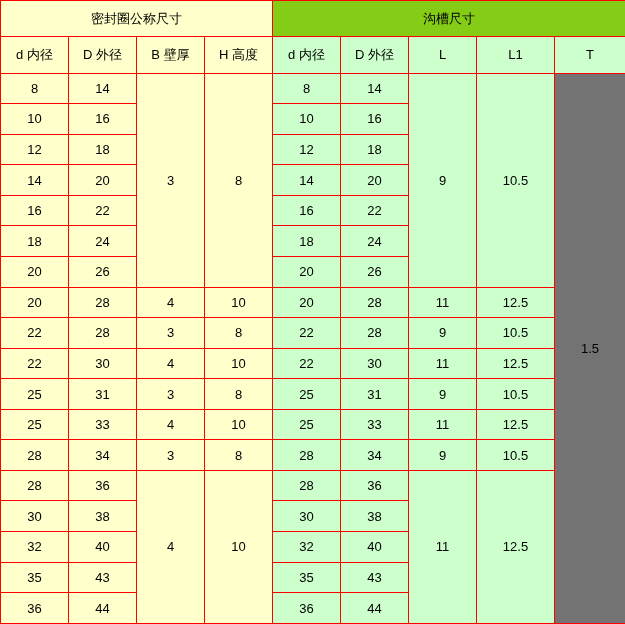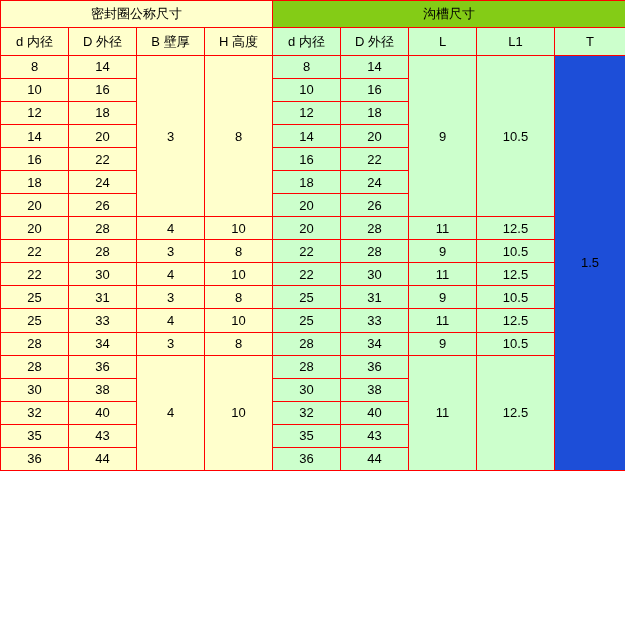--- a/index.html
+++ b/index.html
@@ -12,21 +12,21 @@
   }
   #sheet {
     width: 625px;
     height: 624px;
     position: relative;
     box-sizing: border-box;
   }
   table.spec {
     border-collapse: collapse;
     width: 625px;
-    height: 471px;
+    height: 624px;
     table-layout: fixed;
   }
   table.spec td, table.spec th {
     border: 1px solid #ff0000;
     text-align: center;
     vertical-align: middle;
     font-size: 13px;
     font-weight: normal;
     padding: 0;
   }
@@ -45,21 +45,21 @@
     background: #ccffcc;
     font-size: 13px;
   }
   .cell-y {
     background: #ffffcc;
   }
   .cell-g {
     background: #ccffcc;
   }
   .t-cell {
-    background: #1d4ed8;
+    background: #737373;
     font-size: 14px;
   }
 </style>
 </head>
 <body>
 
 <div id="sheet">
 <table class="spec">
   <colgroup>
     <col style="width:68px">

